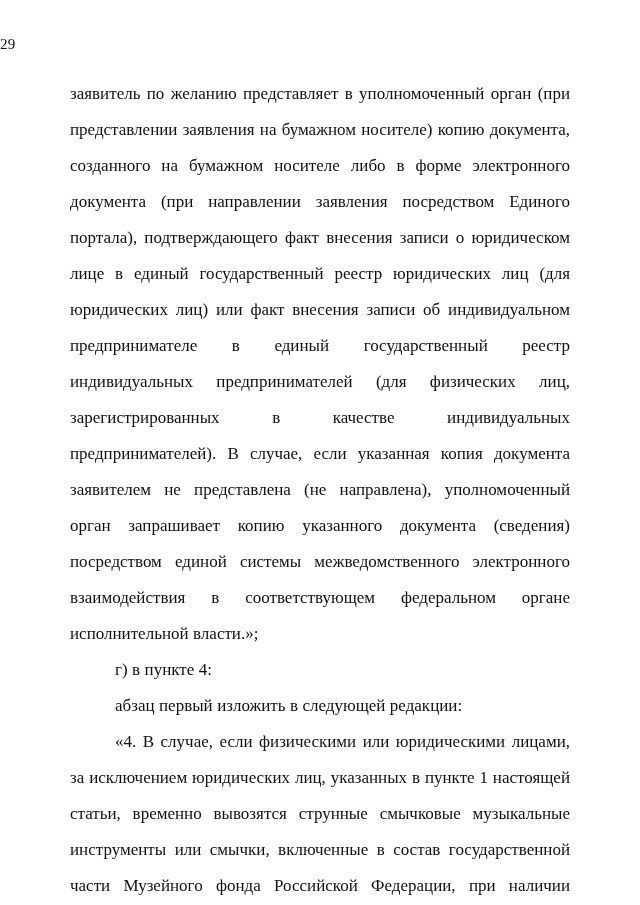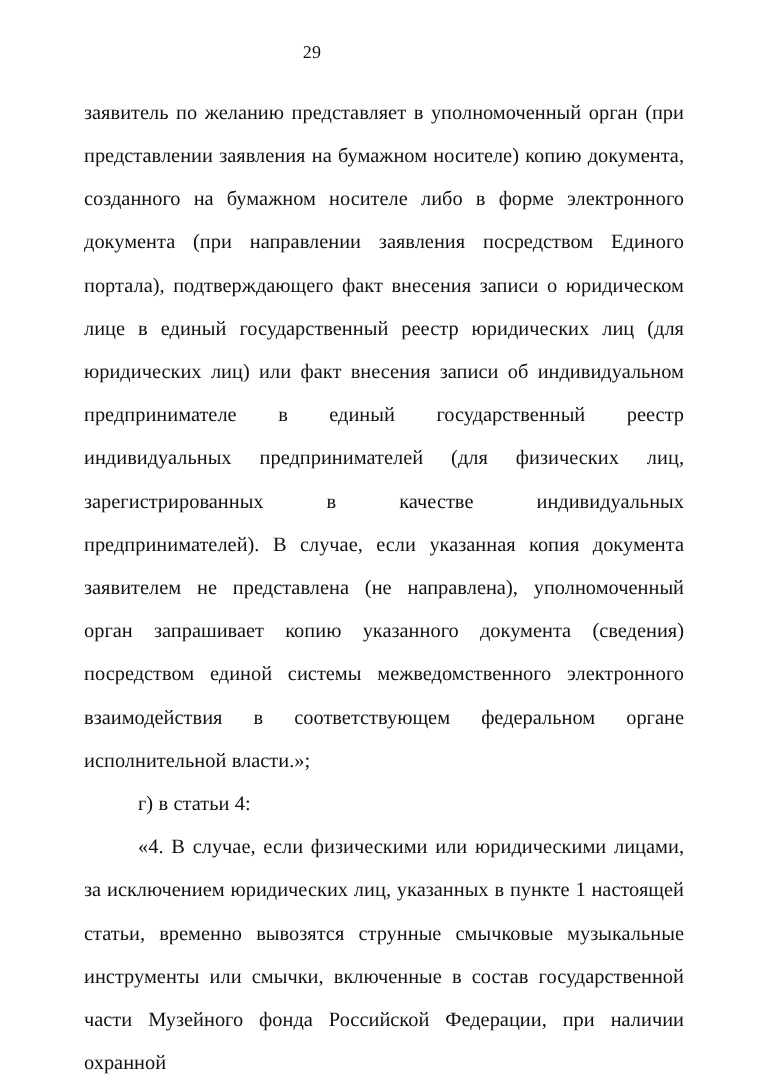--- a/index.html
+++ b/index.html
@@ -22,21 +22,20 @@
     background: #ffffff;
     box-sizing: border-box;
     overflow: hidden;
   }
 
   .page-number {
     position: absolute;
     top: 34px;
     left: 0;
     width: 520px;
-    text-align: center;
     font-size: 15px;
     line-height: 20px;
     letter-spacing: 0.2px;
   }
 
   .body-block {
     position: absolute;
     top: 76px;
     left: 70px;
     width: 500px;
@@ -67,20 +66,21 @@
 <body>
 
 <div class="page">
 
   <div class="page-number">29</div>
 
   <div class="body-block">
 
     <p class="para">заявитель по желанию представляет в уполномоченный орган (при представлении заявления на бумажном носителе) копию документа, созданного на бумажном носителе либо в форме электронного документа (при направлении заявления посредством Единого портала), подтверждающего факт внесения записи о&nbsp;юридическом лице в единый государственный реестр юридических лиц (для юридических лиц) или факт внесения записи об индивидуальном предпринимателе в единый государственный реестр индивидуальных предпринимателей (для физических лиц, зарегистрированных в качестве индивидуальных предпринимателей). В случае, если указанная копия документа заявителем не представлена (не направлена), уполномоченный орган запрашивает копию указанного документа (сведения) посредством единой системы межведомственного электронного взаимодействия в соответствующем федеральном органе исполнительной власти.»;</p>
 
-    <p class="para indent">г) в статьи 4:</p>
+    <p class="para indent">г) в пункте 4:</p>
 
+    <p class="para indent">абзац первый изложить в следующей редакции:</p>
 
     <p class="para indent">«4.&nbsp;В случае, если физическими или юридическими лицами, за&nbsp;исключением юридических лиц, указанных в пункте 1 настоящей статьи, временно вывозятся струнные смычковые музыкальные инструменты или смычки, включенные в состав государственной части Музейного фонда Российской Федерации, при наличии охранной</p>
 
   </div>
 
 </div>
 
 </body></html>

